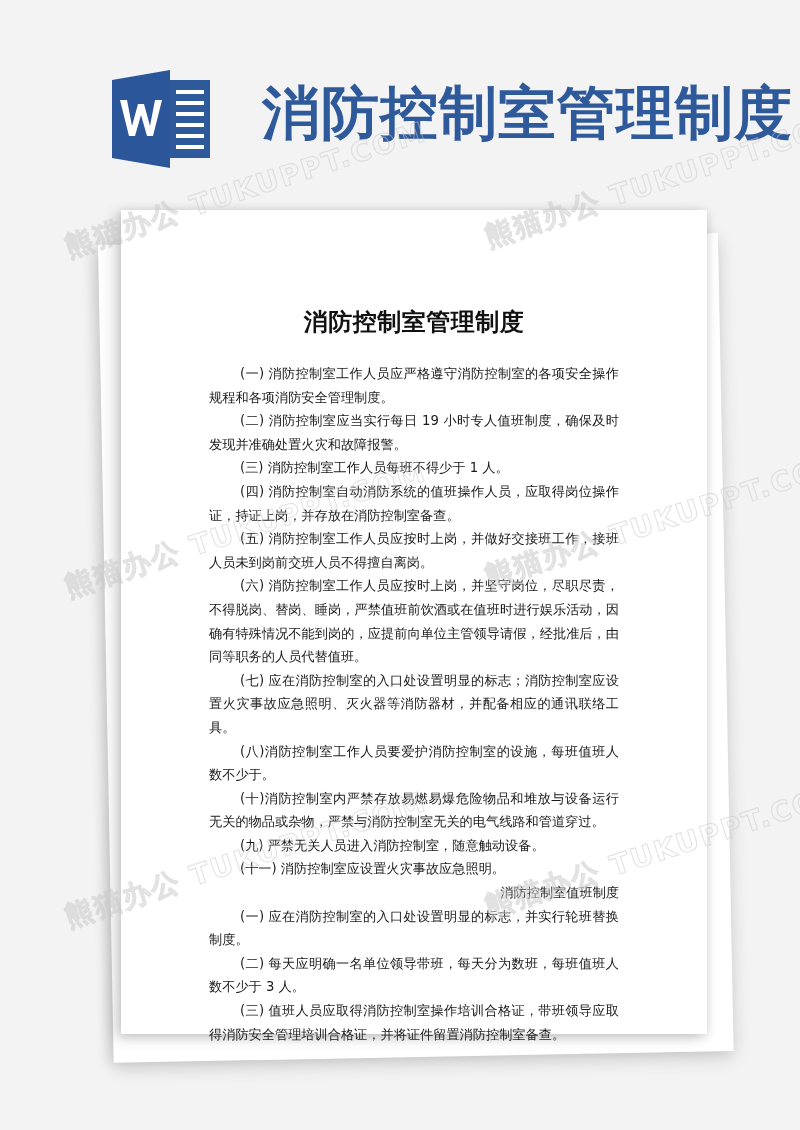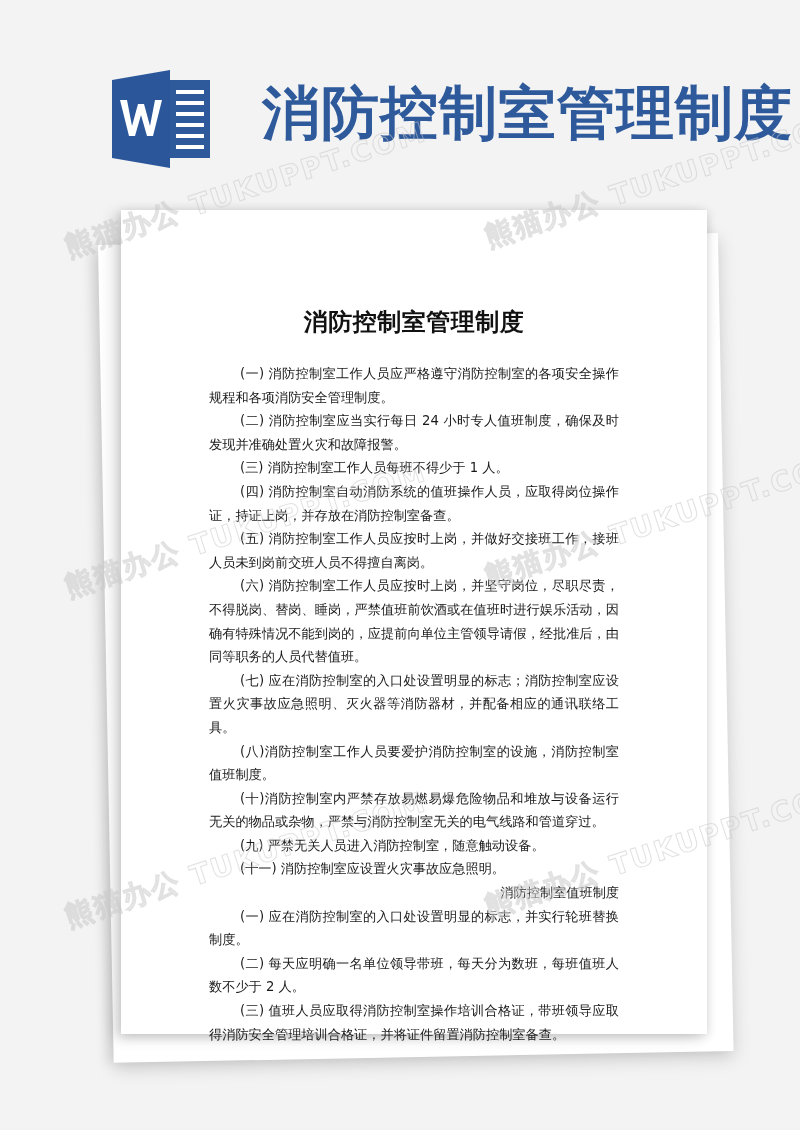--- a/index.html
+++ b/index.html
@@ -128,28 +128,28 @@
 <div class="watermark" style="left:60px; top:900px;">熊猫办公 TUKUPPT.COM</div>
 <div class="watermark" style="left:480px; top:890px;">熊猫办公 TUKUPPT.COM</div>
 
 <div class="paper-back"></div>
 
 <div class="paper-front">
   <div class="doc-title">消防控制室管理制度</div>
 
   <div class="doc-body">
     <p class="para">(一) 消防控制室工作人员应严格遵守消防控制室的各项安全操作规程和各项消防安全管理制度。</p>
-    <p class="para">(二) 消防控制室应当实行每日 24 小时专人值班制度，确保及时发现并准确处置火灾和故障报警。</p>
+    <p class="para">(二) 消防控制室应当实行每日 19 小时专人值班制度，确保及时发现并准确处置火灾和故障报警。</p>
     <p class="para">(三) 消防控制室工作人员每班不得少于 1 人。</p>
     <p class="para">(四) 消防控制室自动消防系统的值班操作人员，应取得岗位操作证，持证上岗，并存放在消防控制室备查。</p>
     <p class="para">(五) 消防控制室工作人员应按时上岗，并做好交接班工作，接班人员未到岗前交班人员不得擅自离岗。</p>
     <p class="para">(六) 消防控制室工作人员应按时上岗，并坚守岗位，尽职尽责，不得脱岗、替岗、睡岗，严禁值班前饮酒或在值班时进行娱乐活动，因确有特殊情况不能到岗的，应提前向单位主管领导请假，经批准后，由同等职务的人员代替值班。</p>
     <p class="para">(七) 应在消防控制室的入口处设置明显的标志；消防控制室应设置火灾事故应急照明、灭火器等消防器材，并配备相应的通讯联络工具。</p>
-    <p class="para">(八)消防控制室工作人员要爱护消防控制室的设施，消防控制室值班制度。</p>
+    <p class="para">(八)消防控制室工作人员要爱护消防控制室的设施，每班值班人数不少于。</p>
     <p class="para">(十)消防控制室内严禁存放易燃易爆危险物品和堆放与设备运行无关的物品或杂物，严禁与消防控制室无关的电气线路和管道穿过。</p>
     <p class="para">(九) 严禁无关人员进入消防控制室，随意触动设备。</p>
     <p class="para">(十一) 消防控制室应设置火灾事故应急照明。</p>
     <p class="subheading">消防控制室值班制度</p>
     <p class="para">(一) 应在消防控制室的入口处设置明显的标志，并实行轮班替换制度。</p>
-    <p class="para">(二) 每天应明确一名单位领导带班，每天分为数班，每班值班人数不少于 2 人。</p>
+    <p class="para">(二) 每天应明确一名单位领导带班，每天分为数班，每班值班人数不少于 3 人。</p>
     <p class="para">(三) 值班人员应取得消防控制室操作培训合格证，带班领导应取得消防安全管理培训合格证，并将证件留置消防控制室备查。</p>
   </div>
 </div>
 
 </body></html>

